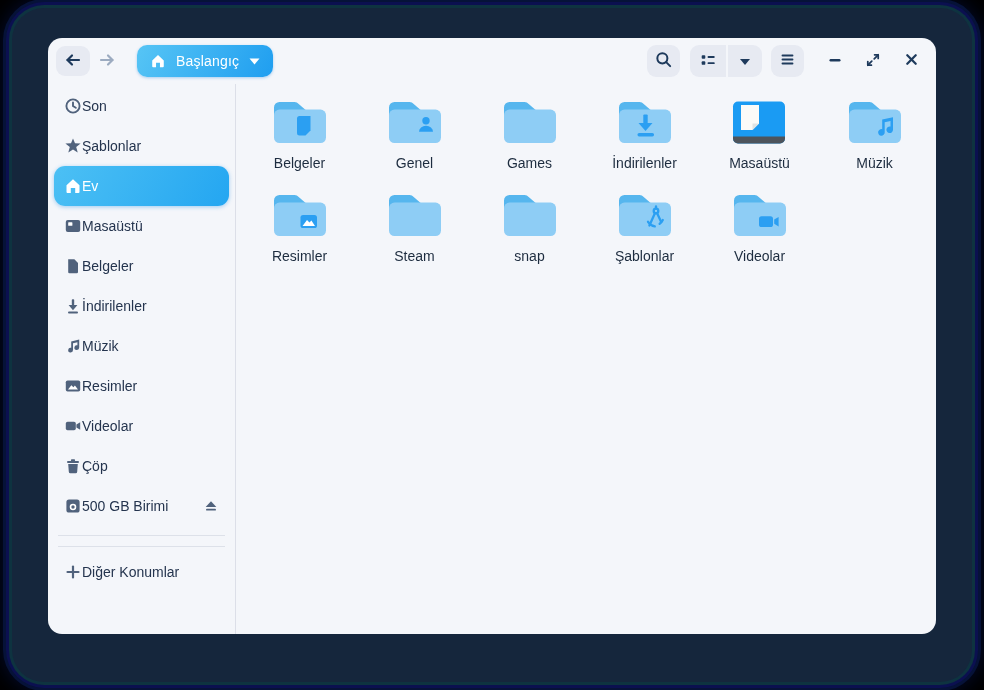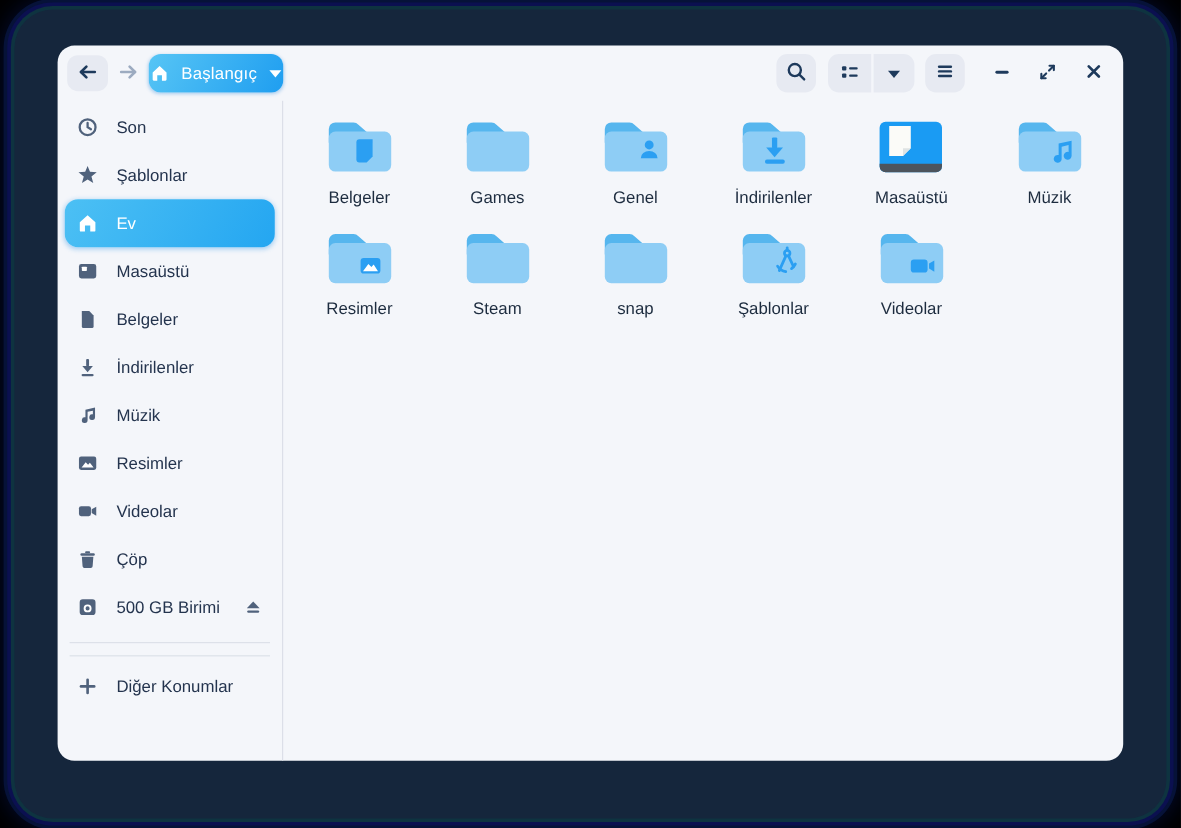--- a/index.html
+++ b/index.html
@@ -9,38 +9,38 @@
     border-radius:32px; background:#15263c;
     box-shadow: 0 0 0 3px #0e3340, 0 0 0 6px #0b1050, 0 0 0 9px #061238, 0 0 22px 6px rgba(10,30,120,.55); }
   .window { position:absolute; left:48px; top:38px; width:888px; height:596px;
     background:#f4f6fa; border-radius:14px; overflow:hidden; display:flex; flex-direction:column; }
 
   
   .toolbar { height:46px; display:flex; align-items:center; padding:0 14px 0 8px; flex:none; }
   .tbtn { height:30px; min-width:34px; display:flex; align-items:center; justify-content:center;
     border:none; background:transparent; border-radius:9px; cursor:pointer; padding:0; }
   .tbtn.bg { background:#e7eaf2; }
-  .loc-pill { height:32px; padding:0 1px; border-radius:10px; border:none; cursor:pointer;
+  .loc-pill { height:32px; margin-left:13px; padding:0 13px; border-radius:10px; border:none; cursor:pointer;
     display:flex; align-items:center; gap:10px;
     background:linear-gradient(120deg,#57c5f5 0%,#1f9ef0 100%);
     box-shadow:0 1px 3px rgba(30,130,220,.35); }
   .loc-pill span { color:#fff; font-size:14px; letter-spacing:.2px; }
   .spacer { flex:1; }
   .split { display:flex; margin-left:10px; gap:2px; }
   .split .tbtn.bg { border-radius:0; }
   .split .tbtn.bg:first-child { border-radius:9px 0 0 9px; }
   .split .tbtn.bg:last-child { border-radius:0 9px 9px 0; }
   .winctl { display:flex; align-items:center; gap:16px; margin-left:20px; }
   .winctl .tbtn { min-width:22px; }
 
   
   .body { flex:1; display:flex; min-height:0; }
   .sidebar { width:188px; flex:none; border-right:1px solid #dcdfe8; padding:2px 6px 6px 6px;
     display:flex; flex-direction:column; }
-  .side-item { height:40px; display:flex; align-items:center; gap:15px; padding:0 10px;
+  .side-item { height:40px; display:flex; align-items:center; padding:0 10px;
     border-radius:12px; cursor:pointer; color:#24344e; font-size:14px; flex:none; }
   .side-item .si { width:18px; height:18px; flex:none; display:flex; }
   .side-item.selected { background:linear-gradient(120deg,#4cc0f4 0%,#24a6f1 100%); color:#fff;
     box-shadow:0 1px 4px rgba(30,140,230,.4);border-radius:11px; }
   .sep { height:1px; background:#dde1e9; margin:5px 4px; flex:none; }
   .eject { margin-left:auto; display:flex; cursor:pointer; }
 
   
   .content { flex:1; padding:13px 0 0 6px; }
   .grid { display:grid; grid-template-columns:repeat(6,115px); grid-auto-rows:93px; justify-items:center; }
@@ -299,32 +299,32 @@
             <rect x="3" y="10.6" width="52" height="33.4" rx="5.5" fill="#8ecdf5"></rect>
             <path d="M26,19.5 a2.5 2.5 0 0 1 2.5 -2.5 h11 v14.5 l-5,5 h-6 a2.5 2.5 0 0 1 -2.5 -2.5 z" fill="#2b9ff2"></path>
           </svg></span>
           <span class="label">Belgeler</span>
         </div>
 
         <div class="cell">
           <span><svg width="58" height="47" viewBox="0 0 58 47">
             <path d="M3,20 V8.5 A5.5 5.5 0 0 1 8.5 3 H23.5 a5.5 5.5 0 0 1 4.2 1.9 L37,13 l-2,7 z" fill="#56b6ee"></path>
             <rect x="3" y="10.6" width="52" height="33.4" rx="5.5" fill="#8ecdf5"></rect>
-          </svg></span>
-          <span class="label">Games</span>
-        </div>
-
-        <div class="cell">
-          <span><svg width="58" height="47" viewBox="0 0 58 47">
-            <path d="M3,20 V8.5 A5.5 5.5 0 0 1 8.5 3 H23.5 a5.5 5.5 0 0 1 4.2 1.9 L37,13 l-2,7 z" fill="#56b6ee"></path>
-            <rect x="3" y="10.6" width="52" height="33.4" rx="5.5" fill="#8ecdf5"></rect>
             <circle cx="40" cy="21.8" r="3.7" fill="#2b9ff2"></circle>
             <path d="M33,32.8 a7,6 0 0 1 14,0 z" fill="#2b9ff2"></path>
           </svg></span>
           <span class="label">Genel</span>
+        </div>
+
+        <div class="cell">
+          <span><svg width="58" height="47" viewBox="0 0 58 47">
+            <path d="M3,20 V8.5 A5.5 5.5 0 0 1 8.5 3 H23.5 a5.5 5.5 0 0 1 4.2 1.9 L37,13 l-2,7 z" fill="#56b6ee"></path>
+            <rect x="3" y="10.6" width="52" height="33.4" rx="5.5" fill="#8ecdf5"></rect>
+          </svg></span>
+          <span class="label">Games</span>
         </div>
 
         <div class="cell">
           <span><svg width="58" height="47" viewBox="0 0 58 47">
             <path d="M3,20 V8.5 A5.5 5.5 0 0 1 8.5 3 H23.5 a5.5 5.5 0 0 1 4.2 1.9 L37,13 l-2,7 z" fill="#56b6ee"></path>
             <rect x="3" y="10.6" width="52" height="33.4" rx="5.5" fill="#8ecdf5"></rect>
             <g fill="#2b9ff2">
                   <rect x="27.3" y="15.5" width="4.4" height="9" rx="1"></rect>
                   <path d="M22.5,24 h14 L29.5,32 z"></path>
                   <rect x="21.5" y="34" width="16.5" height="3.4" rx="1.6"></rect>

